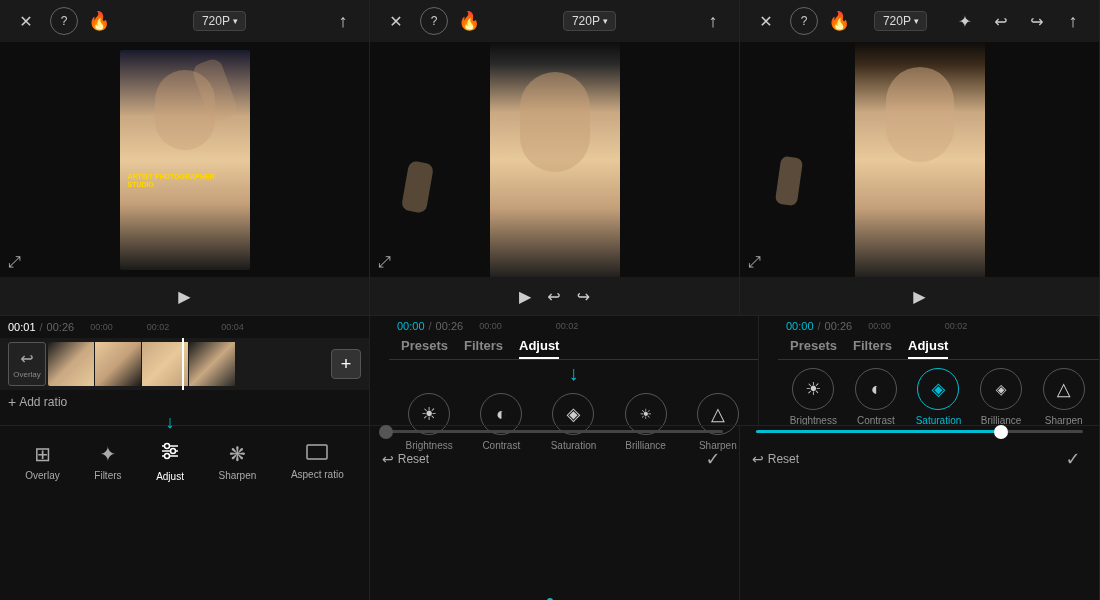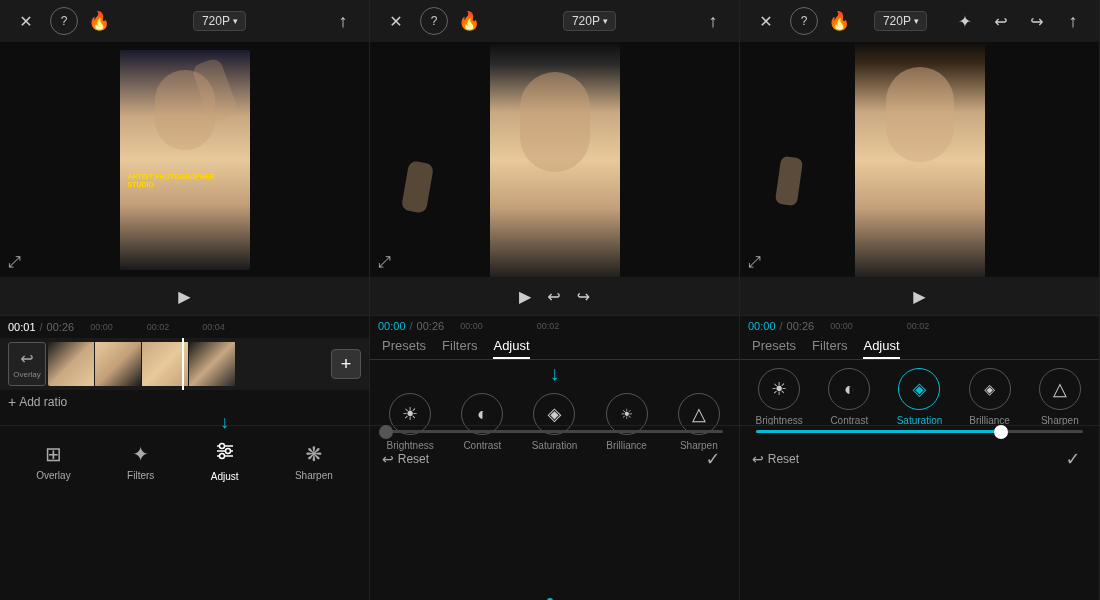--- a/index.html
+++ b/index.html
@@ -158,20 +158,21 @@
       display: flex;
       align-items: center;
     }
 
     
     .timeline-row {
       display: flex;
       flex: 0 0 auto;
       height: 110px;
       border-top: 1px solid #222;
+      gap: 19px;
     }
 
     .timeline-panel {
       display: flex;
       flex-direction: column;
       border-right: 1px solid #222;
     }
 
     .timeline-panel-1 { width: 370px; }
     .timeline-panel-2 { width: 370px; }
@@ -276,20 +277,21 @@
     .nav-item.active .nav-item-label {
       color: #fff;
     }
 
     .tab {
       font-size: 13px;
       color: #888;
       cursor: pointer;
       padding-bottom: 6px;
       border-bottom: 2px solid transparent;
+      font-weight: bold;
     }
 
     .tab.active {
       color: #fff;
       border-bottom: 2px solid #fff;
     }
 
     
     .adjust-tools {
       display: flex;
@@ -517,21 +519,21 @@
 
 <div class="timeline-row">
 
   <div class="timeline-panel timeline-panel-1">
     <div class="timeline-header">
       <span class="time-current">00:01</span>
       <span style="color:#555;font-size:11px;">/</span>
       <span class="time-total">00:26</span>
       <span style="margin-left:12px;color:#555;font-size:9px;">00:00</span>
       <span style="margin-left:30px;color:#555;font-size:9px;">00:02</span>
-      <span style="margin-left:29px;color:#555;font-size:9px;">00:04</span>
+      <span style="margin-left:48px;color:#555;font-size:9px;">00:04</span>
     </div>
     <div class="timeline-track">
 
       <div style="display:flex;flex-direction:column;align-items:center;gap:2px;">
         <div style="width:38px;height:44px;background:#222;border:1px solid #555;border-radius:3px;display:flex;align-items:center;justify-content:center;flex-direction:column;gap:2px;">
           <span style="font-size:16px;color:#aaa;">↩</span>
           <span style="font-size:8px;color:#888;">Overlay</span>
         </div>
       </div>
 
@@ -658,20 +660,28 @@
           </svg>
         </span>
         <span class="nav-item-label">Adjust</span>
 
         <span style="position:absolute;top:-22px;left:50%;transform:translateX(-50%);color:#00bcd4;font-size:18px;">↓</span>
       </div>
       <div class="nav-item">
         <span class="nav-item-icon">❋</span>
         <span class="nav-item-label">Sharpen</span>
       </div>
+      <div class="nav-item">
+        <span class="nav-item-icon">
+          <svg width="22" height="16" viewBox="0 0 22 16" fill="none">
+            <rect x="1" y="1" width="20" height="14" rx="1" stroke="#aaa" stroke-width="1.5" fill="none"></rect>
+          </svg>
+        </span>
+        <span class="nav-item-label">Aspect ratio</span>
+      </div>
     </div>
   </div>
 
   <div class="bottom-panel bottom-panel-2">
     <div class="slider-row">
       <div class="slider-track">
         <div class="slider-fill" style="width:0%;"></div>
         <div class="slider-thumb dim" style="left:calc(0% - 7px);"></div>
       </div>
     </div>

